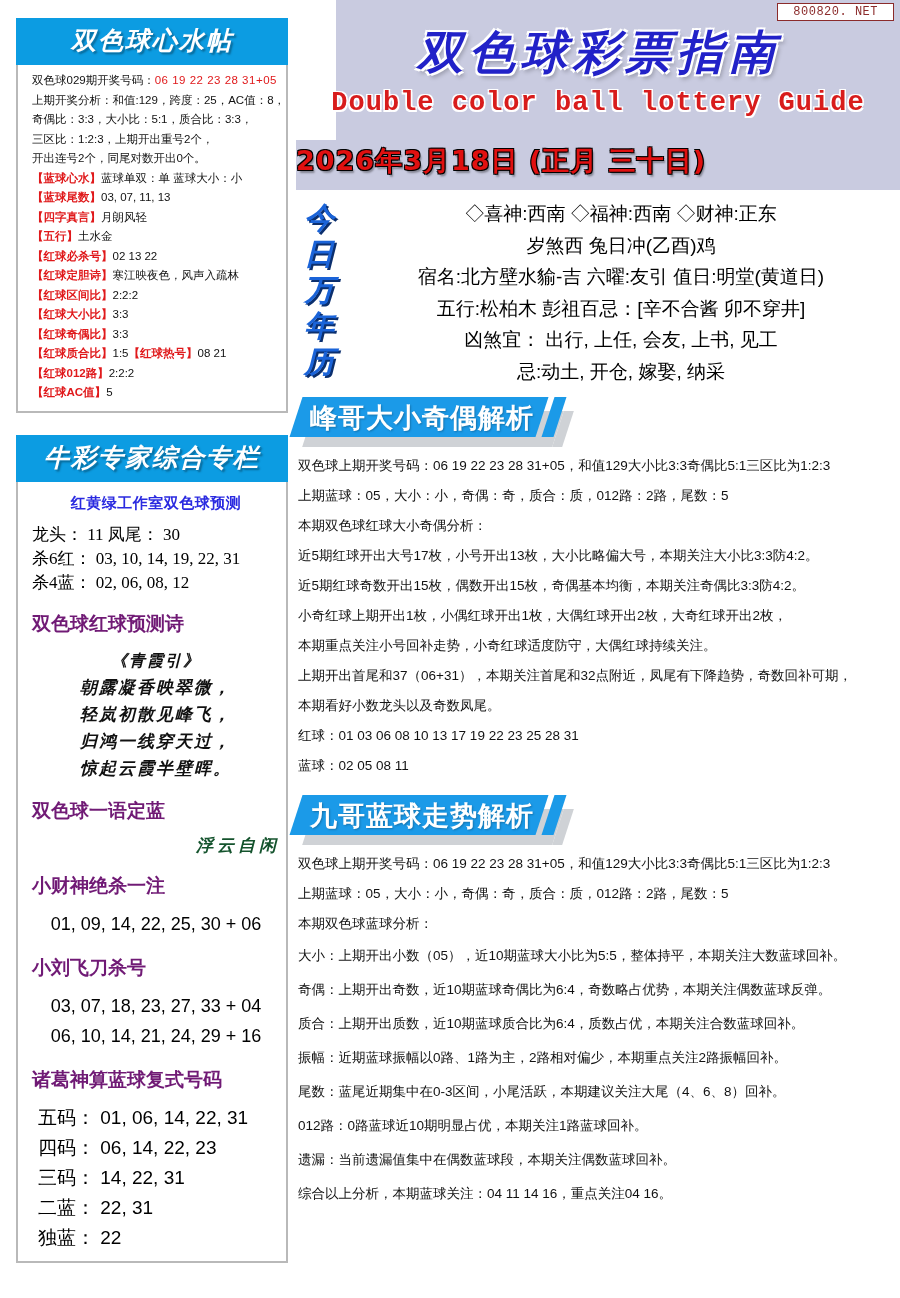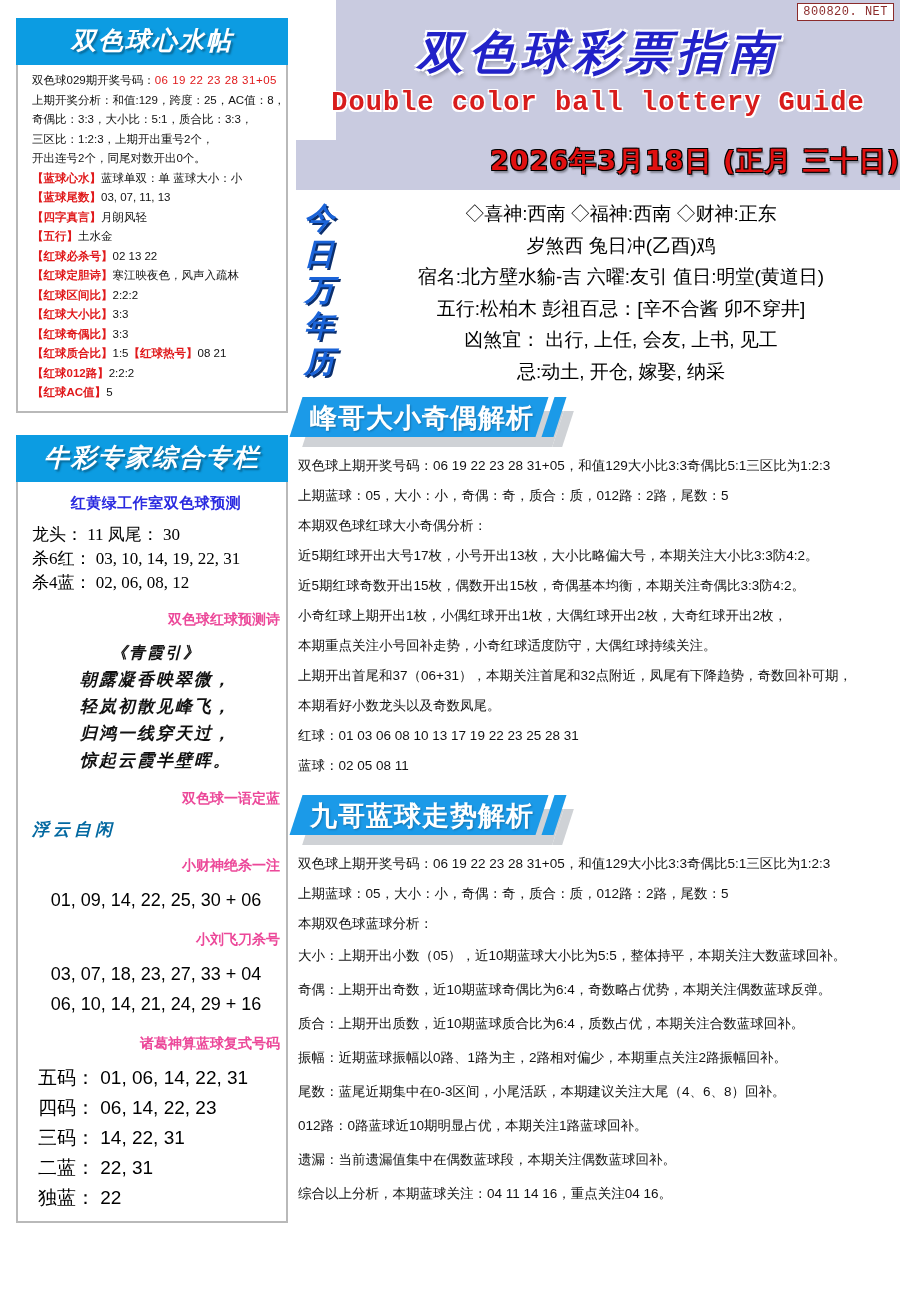--- a/index.html
+++ b/index.html
@@ -12,21 +12,21 @@
   }
   .page{position:relative;width:900px;height:1298px;}
 
   
   .watermark{
     position:absolute;top:3px;right:6px;
     border:1px solid #8b2b2b;
     color:#8b2b2b;
     font-family:"Liberation Mono","DejaVu Sans Mono",monospace;
     font-size:12px;
-    padding:1px 5px;
+    padding:1px 15px;
     background:#fff;
     letter-spacing:.5px;
     z-index:50;
   }
 
   
   .left-col{
     position:absolute;left:16px;top:18px;width:272px;
   }
   .panel{margin-bottom:22px;}
@@ -66,35 +66,35 @@
     color:#2a2ae0;font-weight:bold;font-size:15px;
     text-align:center;margin:6px 0 10px;
     font-family:"DejaVu Sans",sans-serif;
     letter-spacing:.5px;
   }
   .p2-kv{
     font-family:"Liberation Serif","DejaVu Serif",serif;
     font-size:17px;line-height:24px;color:#000;white-space:nowrap;
   }
   .sub-blue{
-    color:#ec4899;font-size:14px;font-weight:bold;text-align:right;
+    color:#701a75;font-size:19px;font-weight:bold;text-align:left;
     margin:16px 0 10px;font-family:"DejaVu Sans",sans-serif;
   }
   .poem{
     text-align:center;
     font-family:"Liberation Serif","DejaVu Serif",serif;
     font-style:italic;font-weight:bold;
     font-size:17px;line-height:27px;color:#111;
     letter-spacing:2px;
   }
   .poem .ptitle{font-size:16px;}
   .oneline{
-    text-align:left;font-family:"Liberation Serif","DejaVu Serif",serif;
+    text-align:right;font-family:"Liberation Serif","DejaVu Serif",serif;
     font-style:italic;font-weight:bold;font-size:17px;letter-spacing:4px;
-    margin:6px 0 4px;color:#0369a1;
+    margin:6px 0 4px;color:#14532d;
   }
   .numline{
     text-align:center;font-size:18px;line-height:30px;color:#000;
     font-family:"Liberation Sans",sans-serif;white-space:nowrap;
   }
   .fuz-row{
     font-size:19px;line-height:30px;color:#000;white-space:nowrap;
     padding-left:6px;
   }
 
@@ -119,21 +119,21 @@
     text-shadow:2px 2px 0 #fff,-2px -2px 0 #fff,2px -2px 0 #fff,-2px 2px 0 #fff,3px 4px 4px rgba(0,0,0,.25);
   }
   .banner .bt2{
     position:absolute;left:0;right:0;top:88px;text-align:center;
     font-family:"Liberation Mono","DejaVu Sans Mono",monospace;
     font-weight:bold;font-size:27px;
     color:#d81c1c;letter-spacing:1px;
     text-shadow:1.5px 1.5px 0 #fff,-1.5px -1.5px 0 #fff,1.5px -1.5px 0 #fff,-1.5px 1.5px 0 #fff;
   }
   .banner .bt3{
-    position:absolute;left:0;right:0;top:143px;text-align:right;
+    position:absolute;left:0;right:0;top:143px;text-align:left;
     font-family:"DejaVu Sans",sans-serif;
     font-weight:bold;font-size:27px;
     color:#e01010;letter-spacing:1px;
     text-shadow:1px 1px 0 #000,-1px -1px 0 #000,1px -1px 0 #000,-1px 1px 0 #000,2px 3px 2px rgba(0,0,0,.35);
   }
 
   
   .almanac{
     position:relative;
     padding:8px 0 4px 0;

